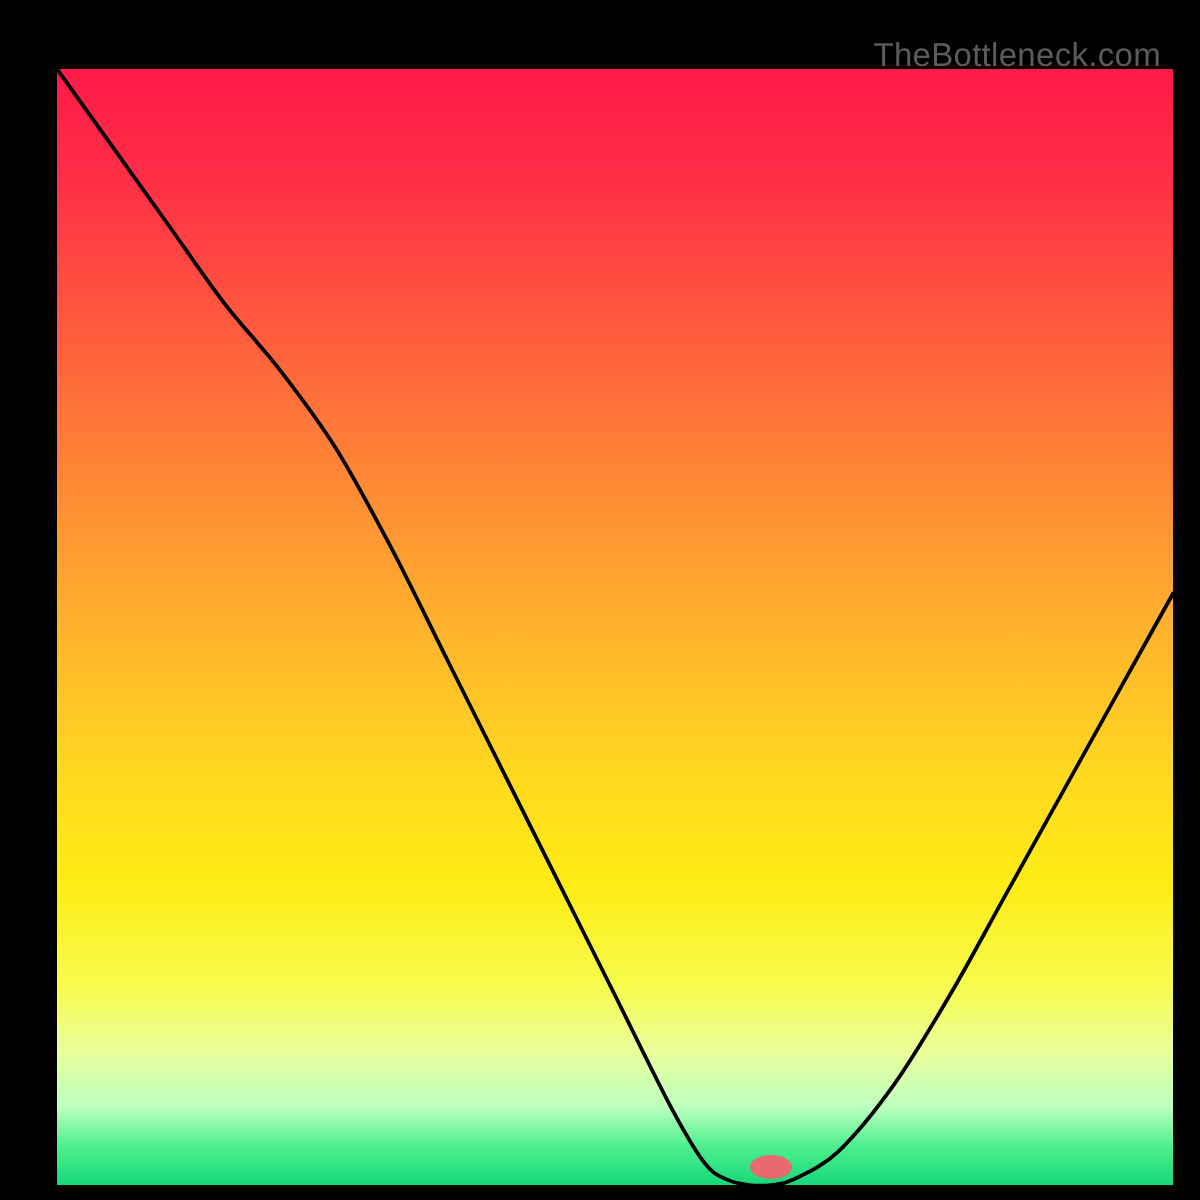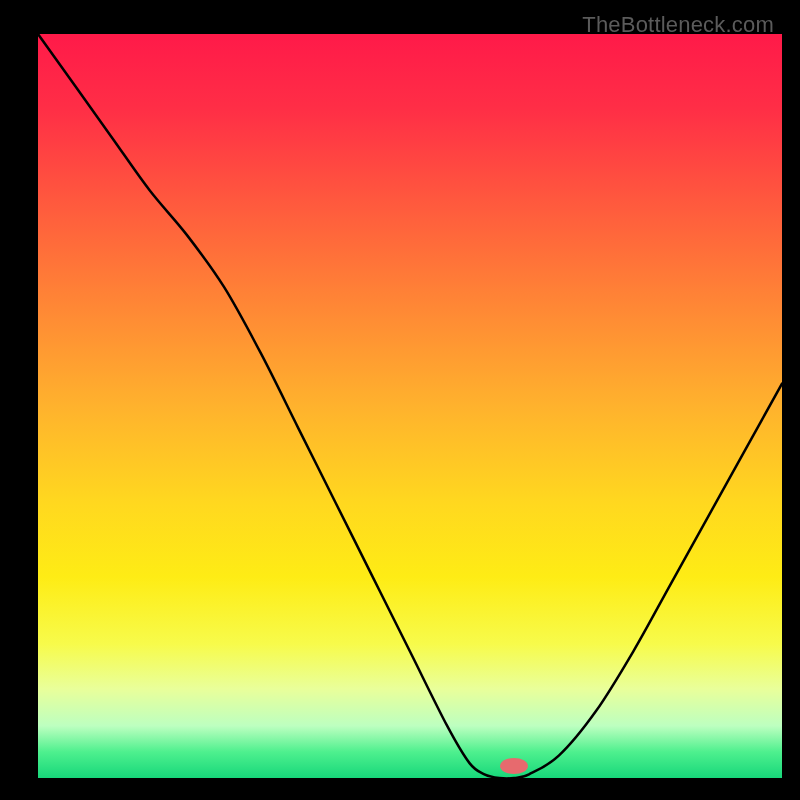--- a/index.html
+++ b/index.html
@@ -6,21 +6,21 @@
     margin: 0;
     padding: 0;
     width: 800px;
     height: 800px;
     background: #000;
     overflow: hidden;
   }
   .frame {
     position: absolute;
     left: 10px;
-    top: 6px;
+    top: 18px;
     width: 780px;
     height: 780px;
     background: #000;
   }
   .plot-wrap {
     position: absolute;
     left: 28px;
     top: 28px;
     width: 744px;
     height: 744px;

